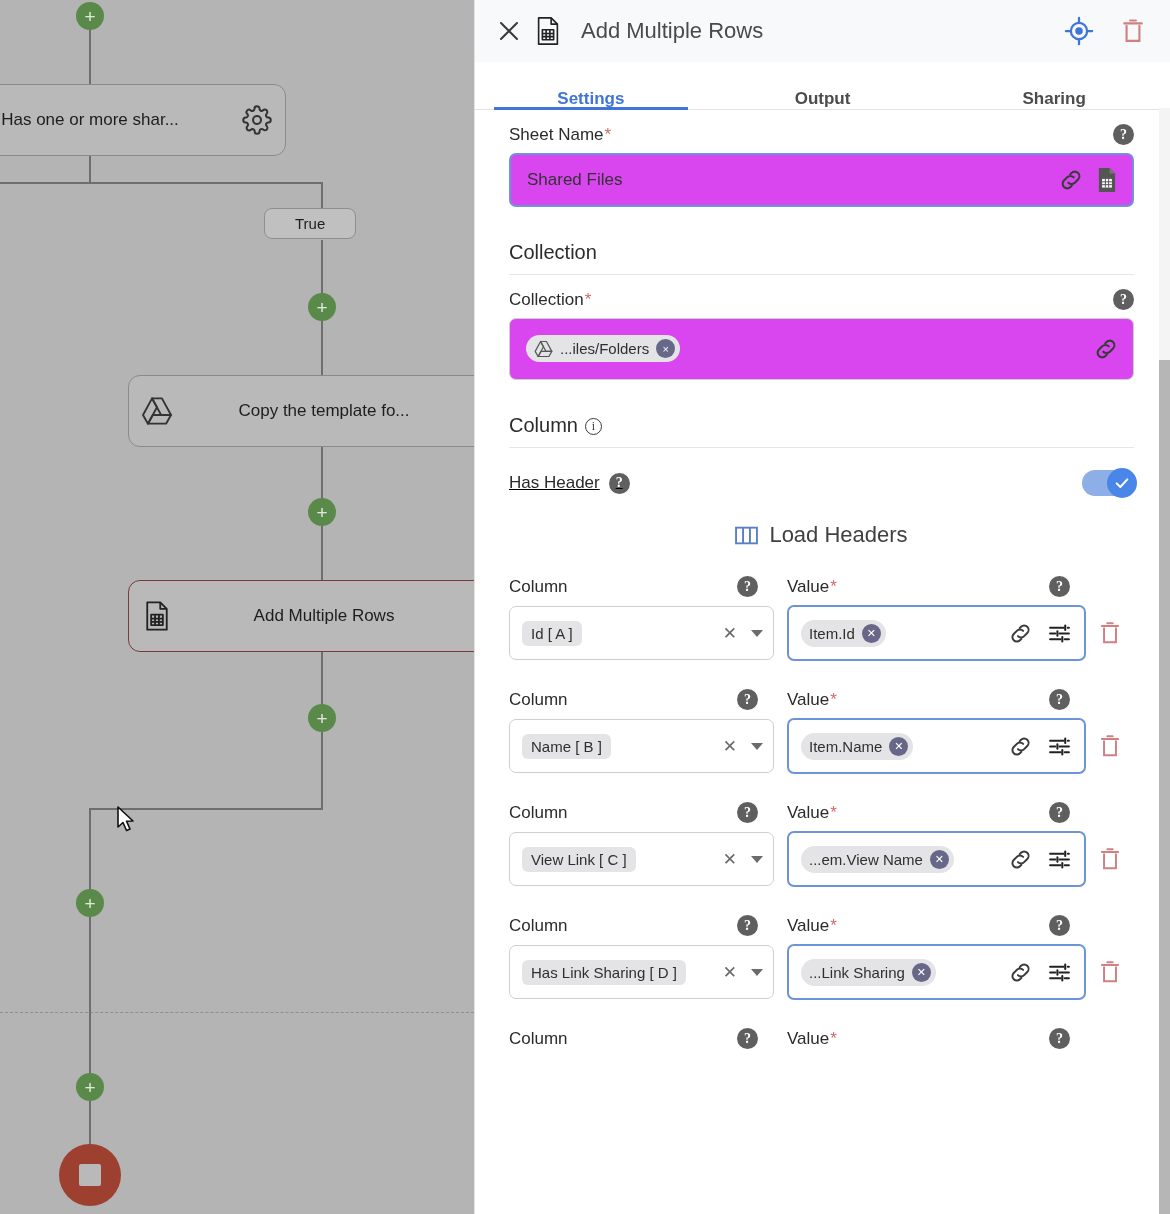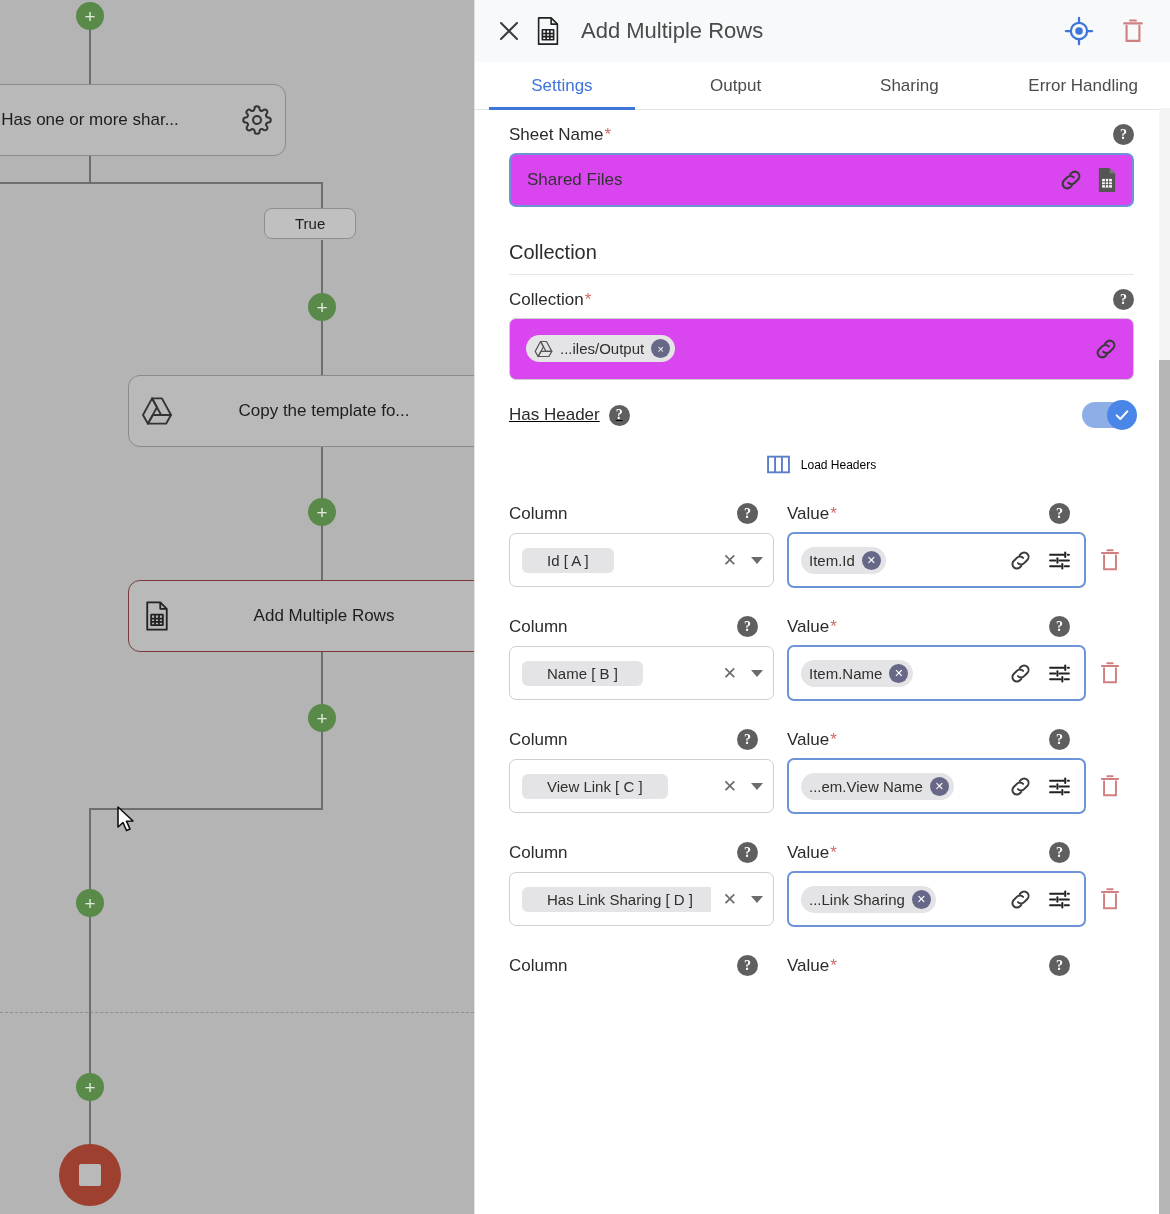--- a/index.html
+++ b/index.html
@@ -114,24 +114,25 @@
   .hdr-btn { cursor: pointer; display: flex; align-items: center; padding: 0 6px; }
 
   .tabs {
     height: 48px; flex: 0 0 48px;
     display: flex;
     border-bottom: 1px solid #e3e3e3;
     background: #ffffff;
   }
   .tab {
     flex: 1 1 0;
-    display: flex; align-items: center; justify-content: center;
+    display: flex; align-items: flex-end; justify-content: center;
     font-size: 17px; color: #4c4c4c;
     cursor: pointer;
     position: relative;
+    font-weight: bold;
   }
   .tab.active { color: #3f74d8; }
   .tab.active::after {
     content: ""; position: absolute; left: 8%; right: 8%; bottom: -1px;
     height: 3px; background: #3f74d8;
   }
 
   .panel-body {
     flex: 1 1 auto;
     overflow: hidden;
@@ -221,21 +222,21 @@
     width: 30px; height: 30px; border-radius: 50%;
     background: #4a86e8;
     display: flex; align-items: center; justify-content: center;
   }
 
   .load-headers {
     margin-top: 26px;
     display: flex; align-items: center; justify-content: center;
     gap: 11px; cursor: pointer;
   }
-  .load-headers .lh-text { font-size: 12px; color: #000000; }
+  .load-headers .lh-text { font-size: 22px; color: #404040; }
 
   .col-row { margin-top: 28px; }
   .col-row-labels {
     display: flex; align-items: flex-start;
   }
   .col-left { width: 265px; flex: 0 0 265px; }
   .col-gap { width: 13px; flex: 0 0 13px; }
   .col-right { flex: 1 1 auto; }
   .col-del { width: 48px; flex: 0 0 48px; }
 
@@ -250,21 +251,21 @@
   }
   .select-box {
     height: 54px; border: 1px solid #cfcfcf; border-radius: 7px;
     display: flex; align-items: center; padding: 0 10px 0 12px;
     gap: 8px; background: #fff; cursor: pointer;
   }
   .select-box .sel-chip-wrap { flex: 1 1 auto; overflow: hidden; }
   .sel-chip {
     display: inline-flex; align-items: center;
     background: #e4e4e6; border-radius: 6px;
-    padding: 4px 25px; font-size: 15px; color: #2f2f2f;
+    padding: 4px 9px; font-size: 15px; color: #2f2f2f;
     white-space: nowrap;
   }
   .clear-x { color: #6b6b6b; font-size: 17px; cursor: pointer; padding: 0 4px; }
   .caret {
     width: 0; height: 0;
     border-left: 6px solid transparent; border-right: 6px solid transparent;
     border-top: 7px solid #6b6b6b; cursor: pointer; margin-left: 2px;
   }
   .value-box {
     height: 56px; border: 2px solid #6d93d8; border-radius: 7px;
@@ -410,23 +411,20 @@
     <div class="tabs">
       <div class="tab active">
           <span>Settings</span>
         </div>
       <div class="tab">
           <span>Output</span>
         </div>
       <div class="tab">
           <span>Sharing</span>
         </div>
-      <div class="tab">
-          <span>Error Handling</span>
-        </div>
     </div>
 
     <div class="panel-body">
 
       <div class="field-label-row">
         <div class="field-label">
           <span>Sheet Name</span><span class="req">*</span>
         </div>
         <div class="help-icon">?</div>
       </div>
@@ -459,32 +457,35 @@
       <div class="input-box plain" style="height:62px;">
         <div class="input-text">
           <span class="chip">
             <span style="display:flex;">
               <svg width="19" height="18" viewBox="0 0 24 22" fill="none" stroke="#555" stroke-width="1.5" stroke-linejoin="round">
                 <path d="M8.3 1.5 L15.7 1.5 L22.5 14 L15.1 14 Z"></path>
                 <path d="M8.3 1.5 L1.5 14 L5.2 20.5 L12 8.2 Z"></path>
                 <path d="M5.2 20.5 L18.8 20.5 L22.5 14 L8.9 14 Z"></path>
               </svg>
             </span>
-            <span class="chip-label">...iles/Output</span>
+            <span class="chip-label">...iles/Folders</span>
             <span class="chip-x">×</span>
           </span>
         </div>
         <div class="icon-btn">
           <svg width="26" height="26" viewBox="0 0 24 24" fill="none" stroke="#3a3a3a" stroke-width="1.9" stroke-linecap="round">
             <path d="M9.5 14.5 a4.2 4.2 0 0 0 6 0 l3-3 a4.2 4.2 0 0 0 -6 -6 l-1.3 1.3"></path>
             <path d="M14.5 9.5 a4.2 4.2 0 0 0 -6 0 l-3 3 a4.2 4.2 0 0 0 6 6 l1.3 -1.3"></path>
           </svg>
         </div>
       </div>
 
+      <div class="section-title">
+        <span>Column</span><span class="info-icon">i</span>
+      </div>
 
       <div class="toggle-row">
         <div class="field-label" style="display:flex; align-items:center; gap:9px;">
           <span>Has Header</span>
           <span class="help-icon">?</span>
         </div>
         <div class="toggle">
           <div class="knob">
             <svg width="16" height="16" viewBox="0 0 24 24" fill="none" stroke="#fff" stroke-width="3" stroke-linecap="round" stroke-linejoin="round">
               <path d="M4 12.5 L9.5 18 L20 6.5"></path>

